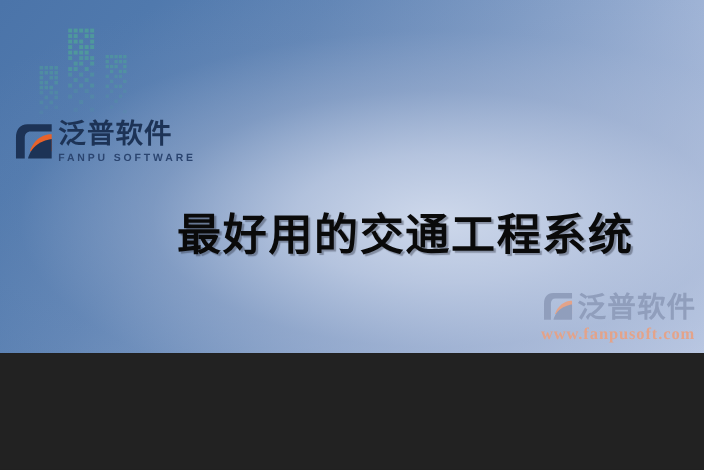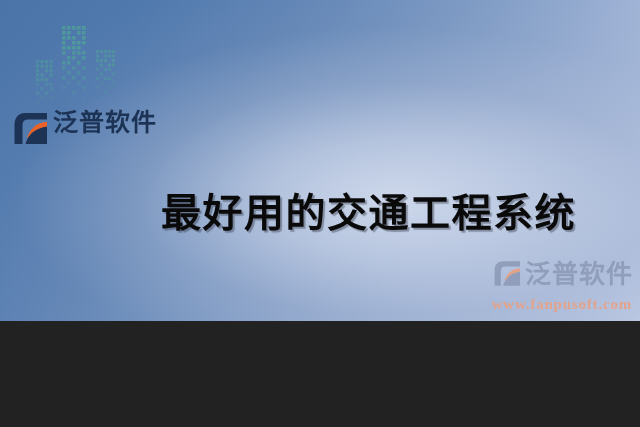--- a/index.html
+++ b/index.html
@@ -122,21 +122,21 @@
   .wm-mark svg { display: block; width: 100%; height: 100%; }
   .wm-cn {
     font-size: 26px;
     font-weight: 700;
     color: #8e9cba;
     letter-spacing: 1px;
     line-height: 1;
     white-space: nowrap;
   }
   .wm-url {
-    margin-top: 8px;
+    margin-top: 3px;
     margin-right: 1px;
     font-family: "Liberation Serif", "DejaVu Serif", serif;
     font-size: 15px;
     font-weight: 700;
     color: #e8a183;
     letter-spacing: 0.8px;
     white-space: nowrap;
   }
 </style>
 </head>
@@ -285,20 +285,21 @@
   <div class="logo">
     <span class="logo-mark">
       <svg viewBox="0 0 34 37" xmlns="http://www.w3.org/2000/svg" aria-hidden="true">
         <path d="M33 3 L11 3 C4 3 0.5 8 0.5 15 L0.5 34 L8.5 34 L8.5 15.5 C8.5 11.5 10.5 9.5 14 9.5 L33 9.5 Z" fill="#1d3356"></path>
         <path d="M33 12 C33 12 30 11.6 25.5 13.4 C19.5 15.8 15 21.5 13.2 27.5 L33 27.5 Z" fill="#e8622a"></path>
         <path d="M11.5 34 C11.5 34 13 27 18.5 22.5 C24 18 31 16.6 33 16.4 L33 34 Z" fill="#1d3356"></path>
       </svg>
     </span>
     <span class="logo-text">
       <span class="logo-cn">泛普软件</span>
+      <span class="logo-en">FANPU SOFTWARE</span>
     </span>
   </div>
 
   <div class="headline">最好用的交通工程系统</div>
 
   <div class="watermark">
     <div class="wm-row">
       <span class="wm-mark">
         <svg viewBox="0 0 34 37" xmlns="http://www.w3.org/2000/svg" aria-hidden="true">
           <path d="M33 3 L11 3 C4 3 0.5 8 0.5 15 L0.5 34 L8.5 34 L8.5 15.5 C8.5 11.5 10.5 9.5 14 9.5 L33 9.5 Z" fill="#8e9cba"></path>

